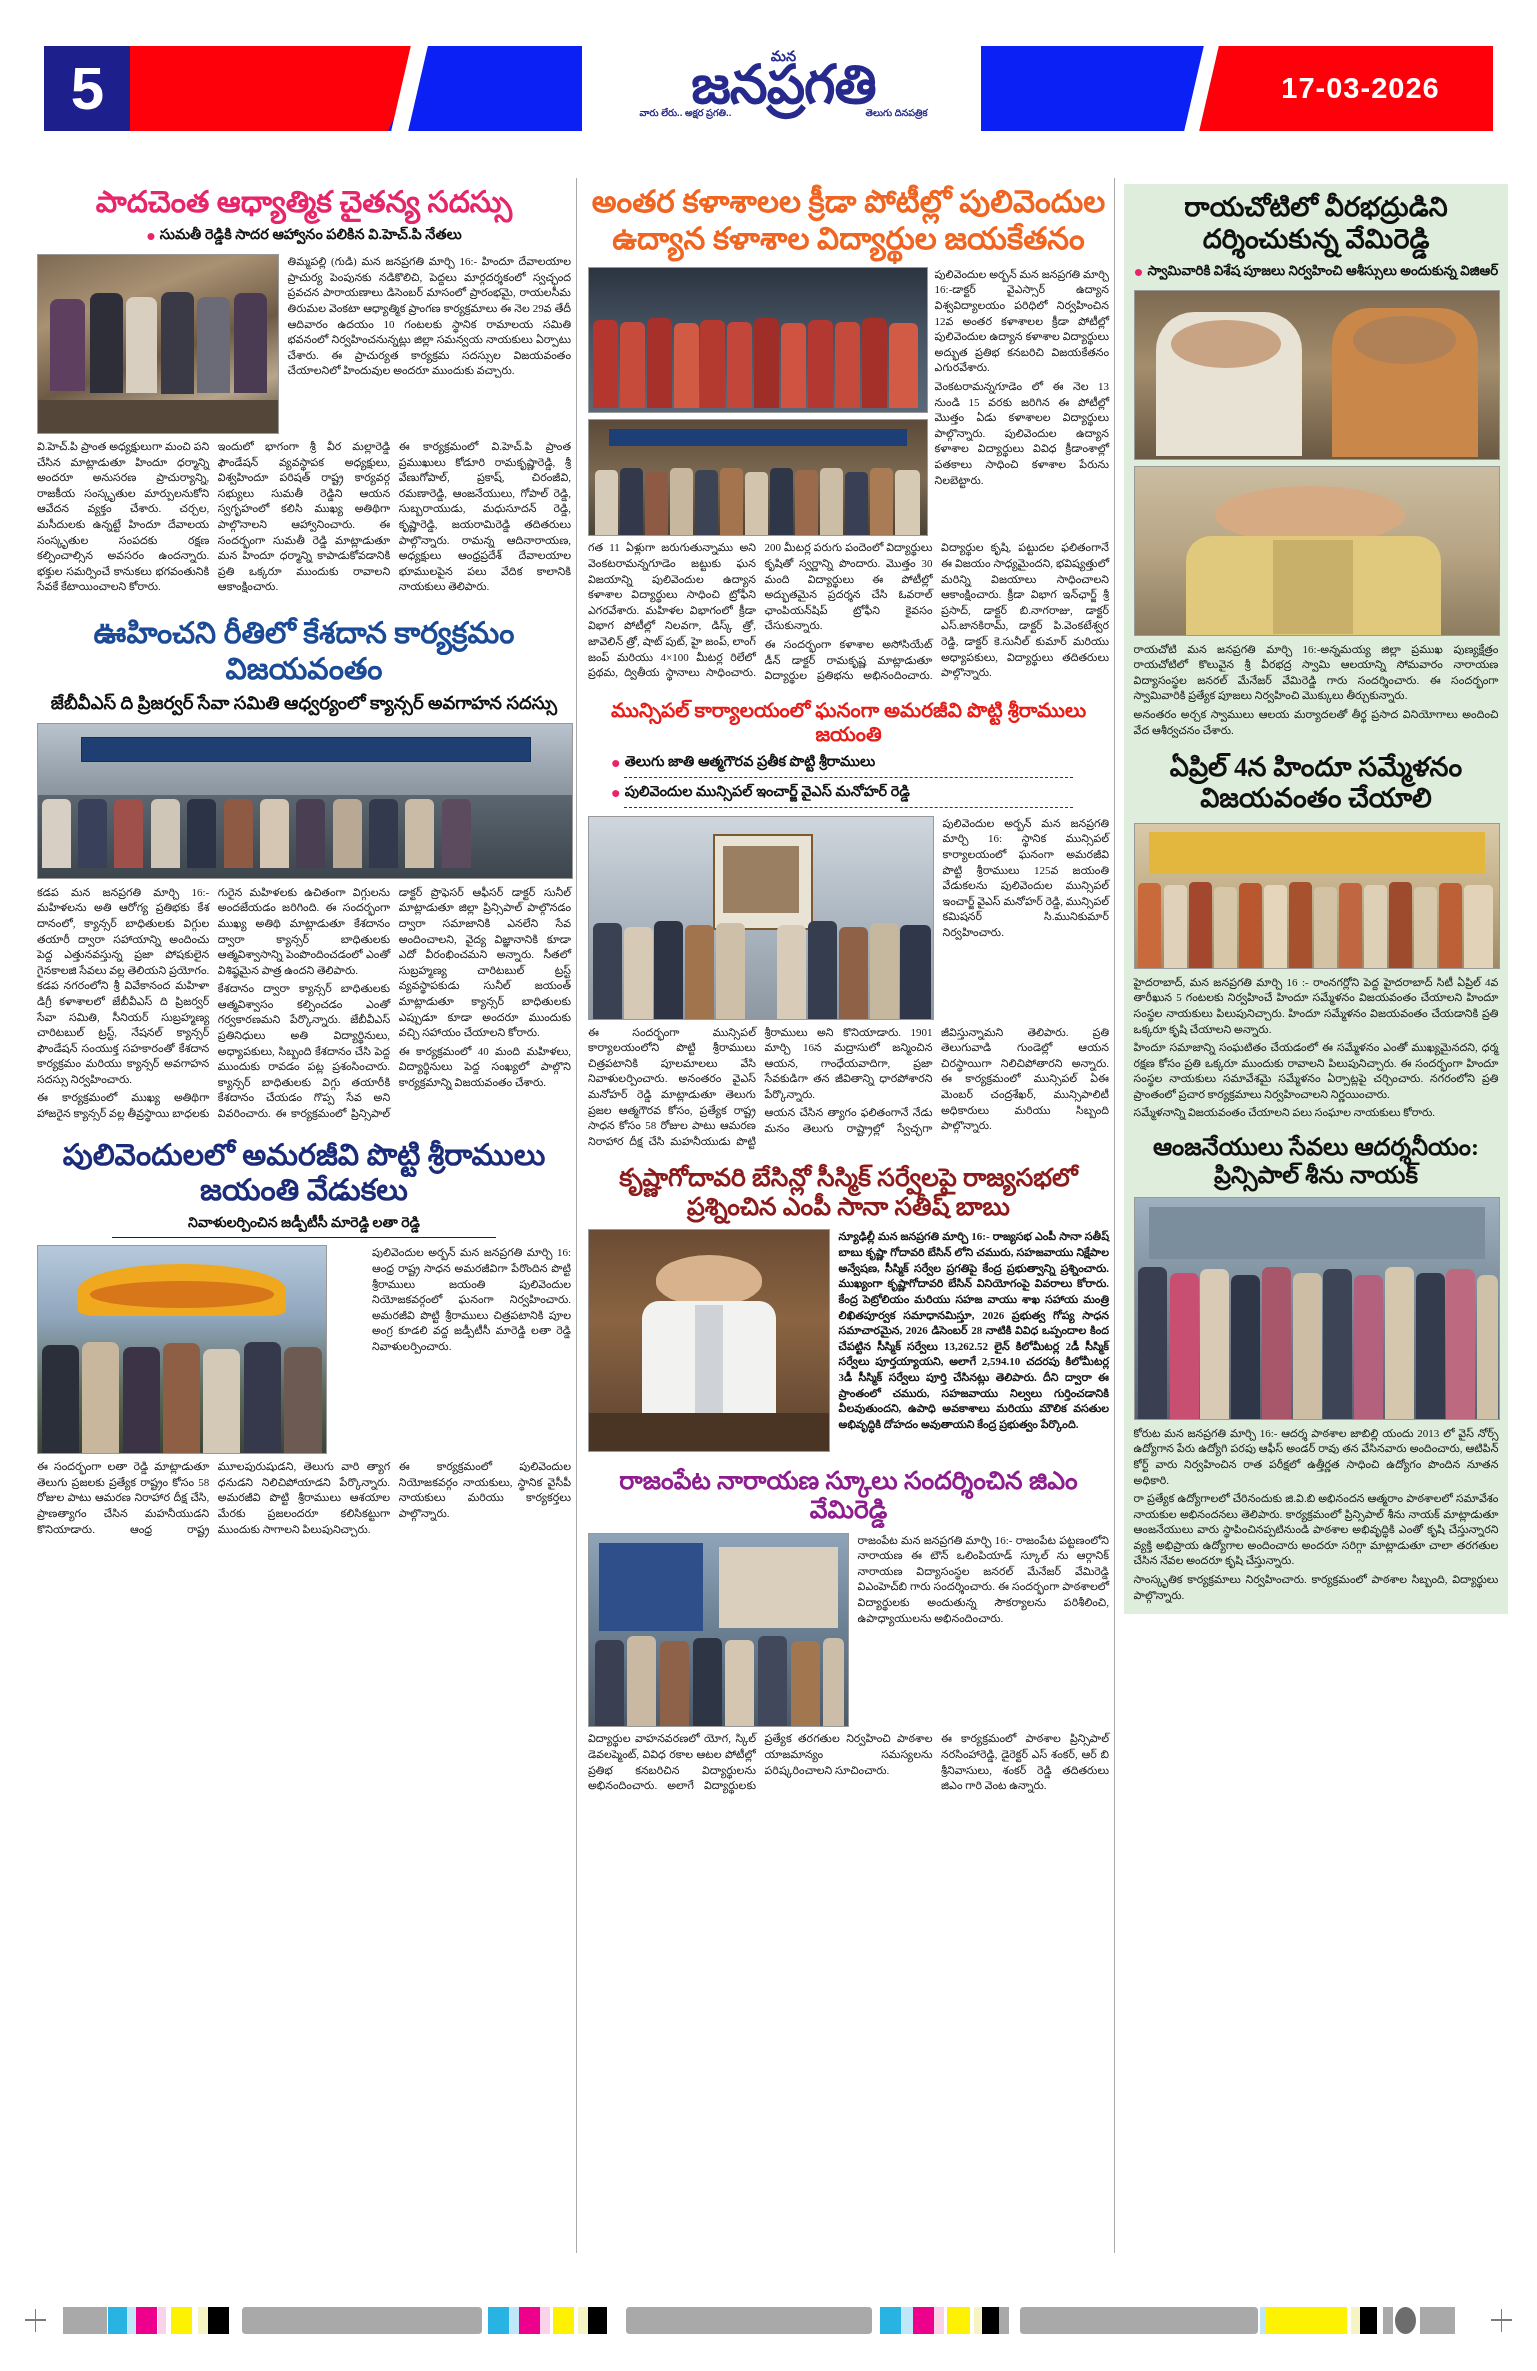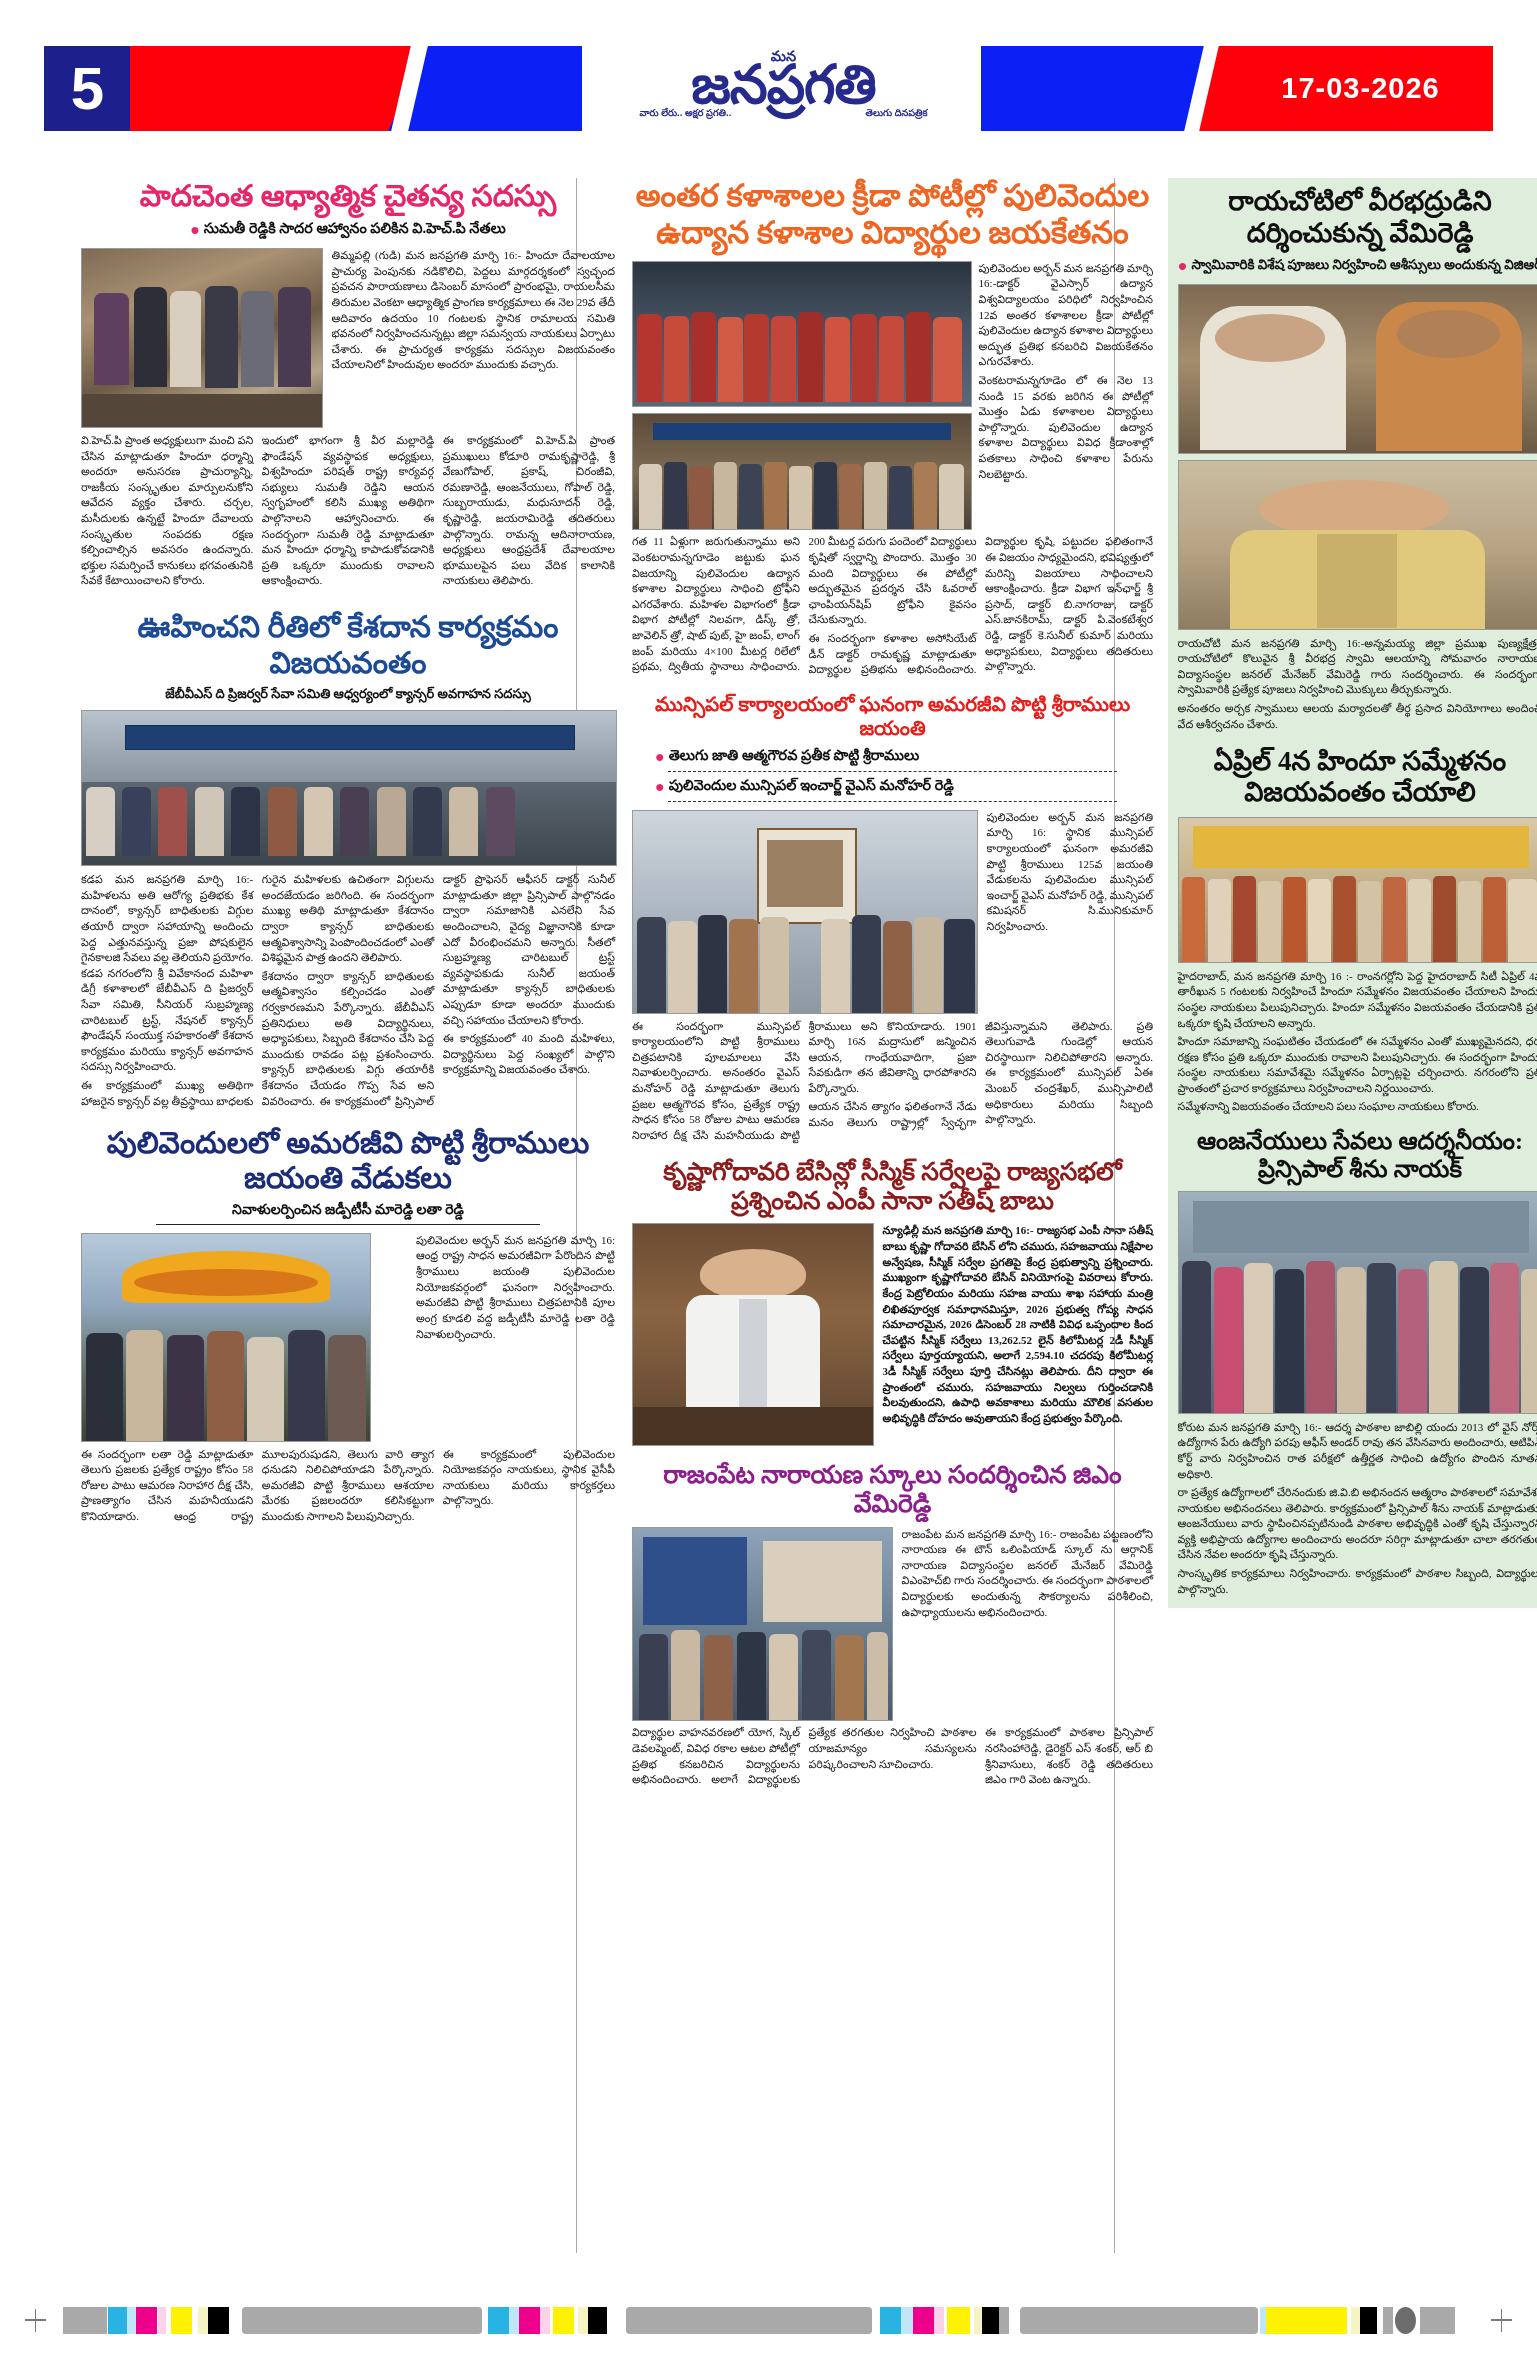--- a/index.html
+++ b/index.html
@@ -30,21 +30,21 @@
   .mh-blue2{position:absolute;left:937px;top:0;width:231px;height:85px;background:#0a20f5;}
   .mh-red2{position:absolute;left:1150px;top:0;width:299px;height:85px;background:#fd0009;
            clip-path:polygon(6% 0,100% 0,100% 100%,0% 100%);}
   .mh-white-gap2{position:absolute;left:1150px;top:0;width:15.4px;height:85px;background:#fff;
             transform:skewX(-13deg);}
   .mh-date{position:absolute;left:1182px;top:0;width:269px;height:85px;display:flex;
            align-items:center;justify-content:center;color:#fff;font-size:29px;font-weight:bold;
            letter-spacing:1px;}
 
   
-  .col{position:absolute;top:178px;margin-left:44px;}
+  .col{position:absolute;top:184px;}
   .col1{left:37px;width:534px;}
   .col2{left:588px;width:521px;}
   .col3{left:1124px;width:384px;background:#dfeddd;padding:7.7px 9.6px;box-sizing:border-box;}
 
   .vdiv{position:absolute;top:178px;width:1px;background:#aaa;}
   .vdiv1{left:576px;height:2075px;}
   .vdiv2{left:1114px;height:2075px;}
 
   
   .hl{text-align:center;font-family:"Liberation Serif",serif;font-weight:bold;line-height:1.18;}
@@ -131,21 +131,21 @@
       </div>
       <div class="body flow3" style="margin-top:4.8px;">
         <p>వి.హెచ్.పి ప్రాంత అధ్యక్షులుగా మంచి పని చేసిన మాట్లాడుతూ హిందూ ధర్మాన్ని అందరూ అనుసరణ ప్రాచుర్యాన్ని, రాజకీయ సంస్కృతుల మార్పులనుకోని ఆవేదన వ్యక్తం చేశారు. చర్చల, మసీదులకు ఉన్నట్టే హిందూ దేవాలయ సంస్కృతుల సంపదకు రక్షణ కల్పించాల్సిన అవసరం ఉందన్నారు. భక్తుల సమర్పించే కానుకలు భగవంతునికి సేవకే కేటాయించాలని కోరారు.</p>
         <p>ఇందులో భాగంగా శ్రీ వీర మల్లారెడ్డి ఫౌండేషన్ వ్యవస్థాపక అధ్యక్షులు, విశ్వహిందూ పరిషత్ రాష్ట్ర కార్యవర్గ సభ్యులు సుమతీ రెడ్డిని ఆయన స్వగృహంలో కలిసి ముఖ్య అతిథిగా పాల్గొనాలని ఆహ్వానించారు. ఈ సందర్భంగా సుమతీ రెడ్డి మాట్లాడుతూ మన హిందూ ధర్మాన్ని కాపాడుకోవడానికి ప్రతి ఒక్కరూ ముందుకు రావాలని ఆకాంక్షించారు.</p>
         <p>ఈ కార్యక్రమంలో వి.హెచ్.పి ప్రాంత ప్రముఖులు కోడూరి రామకృష్ణారెడ్డి, శ్రీ వేణుగోపాల్, ప్రకాష్, చిరంజీవి, రమణారెడ్డి, ఆంజనేయులు, గోపాల్ రెడ్డి, సుబ్బరాయుడు, మధుసూదన్ రెడ్డి, కృష్ణారెడ్డి, జయరామిరెడ్డి తదితరులు పాల్గొన్నారు. రామన్న ఆదినారాయణ, అధ్యక్షులు ఆంధ్రప్రదేశ్ దేవాలయాల భూములపైన పలు వేదిక కాలానికి నాయకులు తెలిపారు.</p>
       </div>
     </div>
 
     <div style="margin-top:17.3px;">
       <div class="hl hl-blue">ఊహించని రీతిలో కేశదాన కార్యక్రమం విజయవంతం</div>
-      <div class="subhl" style="font-size:13px;">జేబీవీఎస్ ది ప్రిజర్వర్ సేవా సమితి ఆధ్వర్యంలో క్యాన్సర్ అవగాహన సదస్సు</div>
+      <div class="subhl" style="font-size:18px;">జేబీవీఎస్ ది ప్రిజర్వర్ సేవా సమితి ఆధ్వర్యంలో క్యాన్సర్ అవగాహన సదస్సు</div>
       <div class="photo" style="width:100%;height:154px;margin-top:7.7px;">
         <div class="ph-grad" style="background:linear-gradient(180deg,#b9c3cd 0%,#8f9aa5 40%,#6d757e 100%);"></div>
         <div style="position:absolute;left:8%;top:13.4px;width:84%;height:23px;background:#1f3f73;border:1px solid #12305c;"></div>
         <div style="position:absolute;left:0;bottom:0;width:100%;height:83px;background:linear-gradient(180deg,#5b6670,#3d454d);"></div>
         <div style="position:absolute;left:3.8px;bottom:7.7px;width:100%;height:71px;">
           <span style="display:inline-block;width:29px;height:69px;background:#d8cfc4;margin-right:2.9px;border-radius:5.8px 5.8px 0 0;"></span>
           <span style="display:inline-block;width:29px;height:69px;background:#38405a;margin-right:2.9px;border-radius:5.8px 5.8px 0 0;"></span>
           <span style="display:inline-block;width:29px;height:69px;background:#a0504b;margin-right:2.9px;border-radius:5.8px 5.8px 0 0;"></span>
           <span style="display:inline-block;width:29px;height:69px;background:#cfc6b8;margin-right:2.9px;border-radius:5.8px 5.8px 0 0;"></span>
           <span style="display:inline-block;width:29px;height:69px;background:#2c3347;margin-right:2.9px;border-radius:5.8px 5.8px 0 0;"></span>

